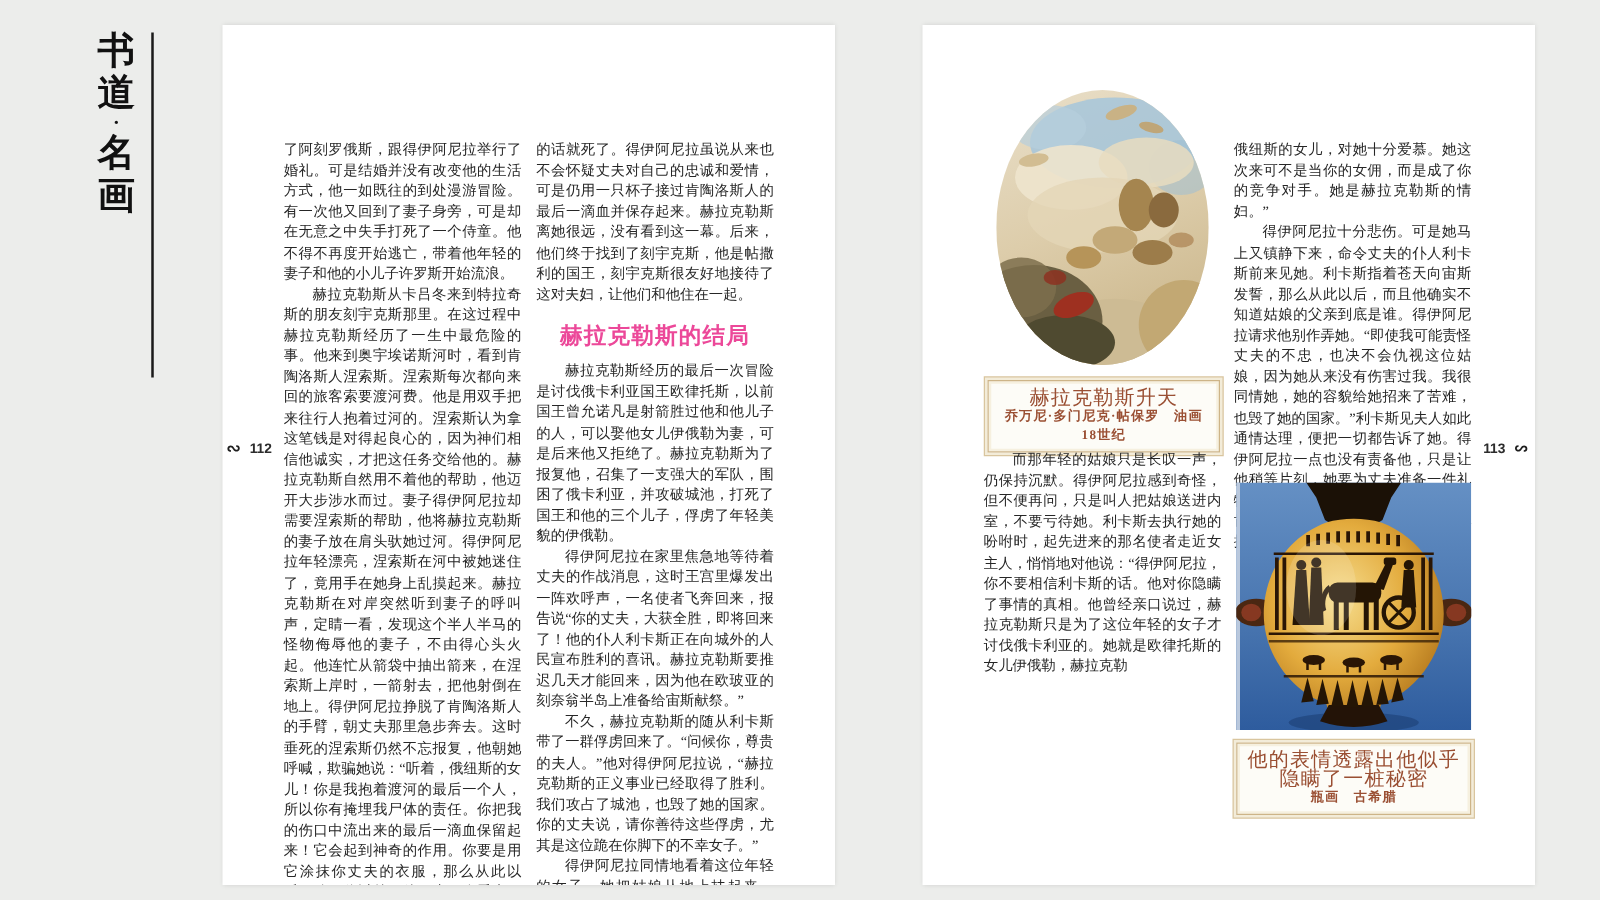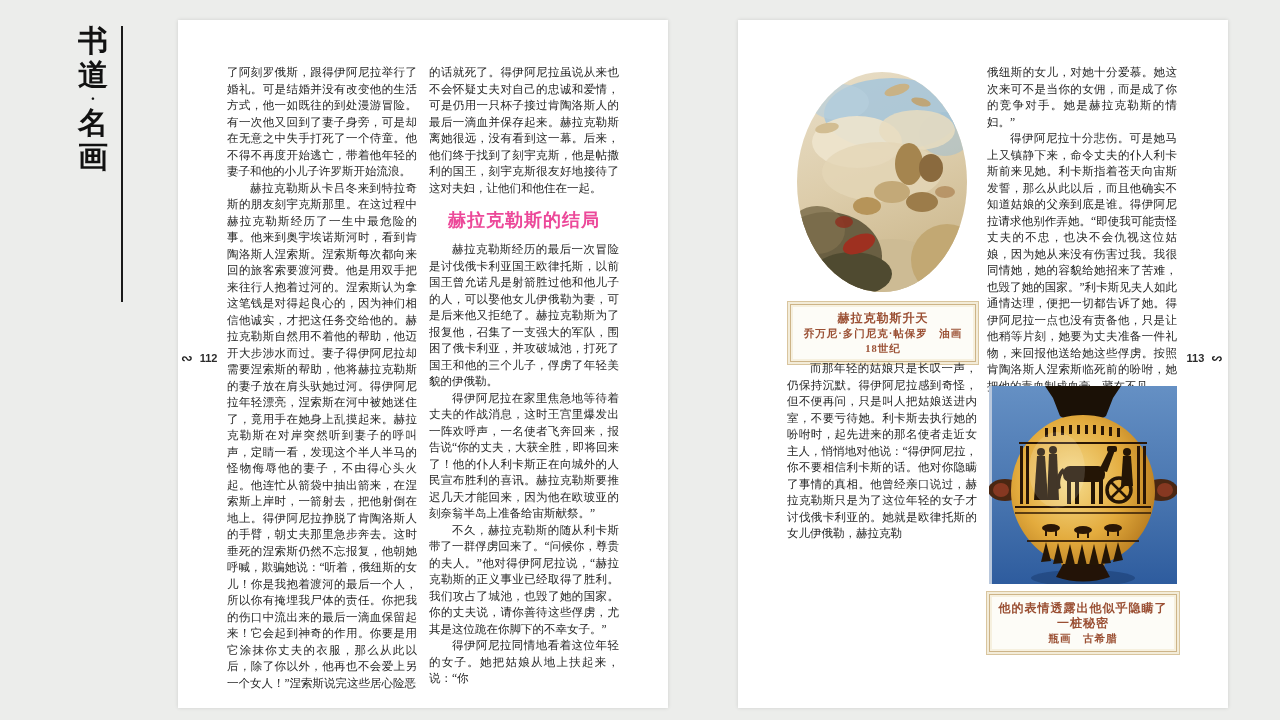--- a/index.html
+++ b/index.html
@@ -15,21 +15,21 @@
 
   
   .page{position:absolute;top:20px;width:490px;height:688px;background:#ffffff;
     box-shadow:0 0 4px rgba(0,0,0,0.12);overflow:hidden;}
   .page.left{left:178px;}
   .page.right{left:738px;}
 
   .col{position:absolute;width:190px;color:#262626;font-size:11.5px;
     line-height:16.5px;text-align:justify;}
   .col p{margin:0;text-indent:2em;}
-  .col p.cont{text-indent:0;}
+  .col p.cont{text-indent:0;margin-top:48px;}
 
   h2.section{font-family:"Liberation Sans","DejaVu Sans",sans-serif;
     font-weight:bold;color:#ec4899;font-size:18px;letter-spacing:1px;
     text-align:center;margin:12px 0 9px 0;line-height:24px;}
 
   
   .pagenum{position:absolute;top:330px;display:flex;align-items:center;gap:7px;
     font-family:"Liberation Sans","DejaVu Sans",sans-serif;font-size:11px;
     font-weight:bold;color:#2c2c2c;}
   .pagenum .orn{font-size:14px;font-weight:bold;color:#1e1e1e;}
@@ -39,21 +39,21 @@
 
   
   .oval-wrap{position:absolute;left:59px;top:52px;width:170px;height:220px;}
   .vase-wrap{position:absolute;left:251px;top:366px;width:188px;height:198px;}
   .oval-wrap svg,.vase-wrap svg{display:block;}
 
   
   .cap{position:absolute;background:#fdfcf7;border:1px solid #cdb488;
     box-shadow:0 0 0 2px #f3ecd9,0 0 0 3px #d9c59e,inset 0 0 0 2px #f6f0df;
     padding:6px 6px 5px 6px;text-align:center;color:#9a4f33;}
-  .cap .l1{font-size:12px;font-weight:bold;line-height:15px;letter-spacing:1px;}
+  .cap .l1{font-size:16px;font-weight:normal;line-height:15px;letter-spacing:1px;}
   .cap .l2{font-size:10.5px;font-weight:bold;line-height:15px;letter-spacing:1px;}
   .cap1{left:52px;top:284px;width:172px;}
   .cap2{left:251px;top:574px;width:174px;}
 </style>
 </head>
 <body>
 
 <div class="stage">
 
   <div class="masthead">

